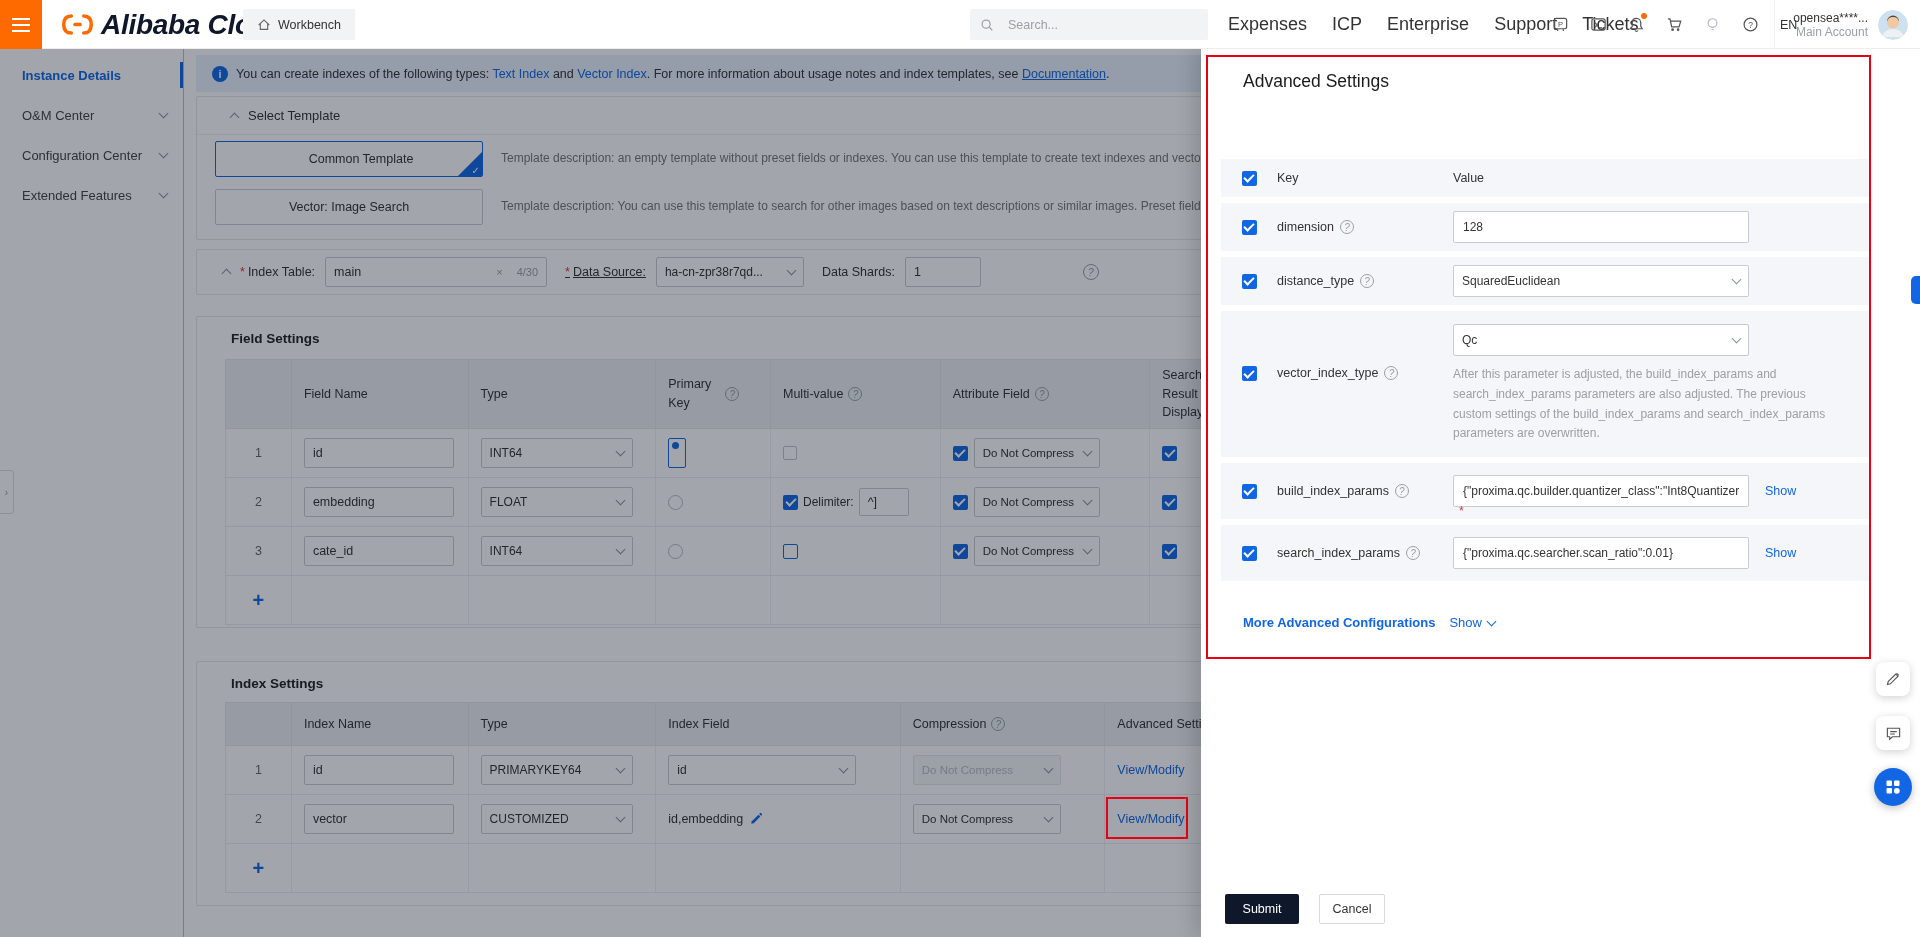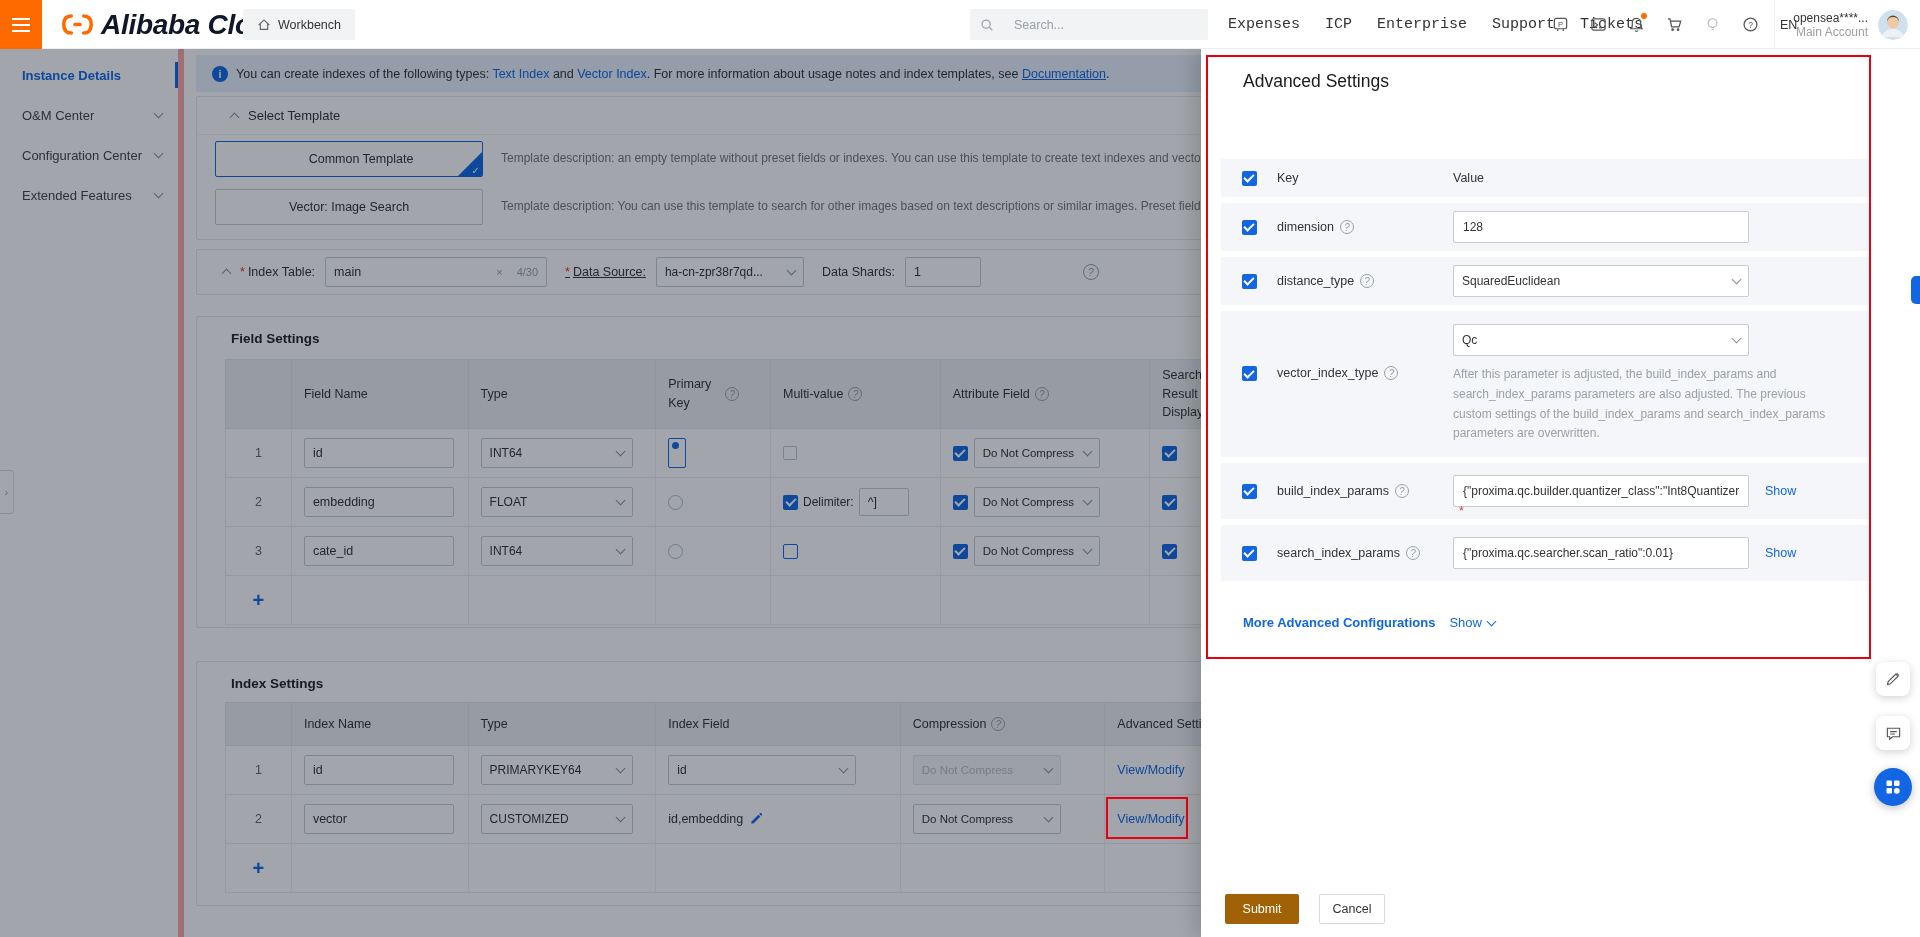--- a/index.html
+++ b/index.html
@@ -44,44 +44,44 @@
   .burger { position:absolute; left:0; top:0; width:42px; height:49px; background:#FF6A00;
         display:flex; flex-direction:column; gap:4px; justify-content:center; align-items:center; }
   .burger i { width:18px; height:2px; background:#fff; }
   .logo { position:absolute; left:62px; top:0; height:49px; display:flex; align-items:center; gap:8px; }
   .logo-text { font-size:28px; font-weight:bold; color:#0f172a; letter-spacing:-0.3px;font-style:italic; }
   .workbench { position:absolute; left:243px; top:9px; height:31px; background:#f2f3f5;
         border-radius:2px; display:flex; align-items:center; gap:7px; padding:0 14px;
         font-size:12.5px; color:#333; }
   .searchbox { position:absolute; left:970px; top:9px; width:238px; height:31px;
         background:#f2f3f5; border-radius:2px; display:flex; align-items:center;
-        gap:20px; padding:0 10px; }
+        gap:14px; padding:0 10px; }
   .searchbox input { border:none; outline:none; background:transparent; font-size:12.5px;
         color:#555; width:180px; font-family:"Liberation Sans",sans-serif; }
   .searchbox input::placeholder { color:#9aa0a6; }
   .topnav { position:absolute; left:1228px; top:0; height:49px; display:flex;
-        align-items:center; gap:25px; font-size:15px; color:#333;font-family:Liberation Mono, monospace; }
+        align-items:center; gap:25px; font-size:18px; color:#333; }
   .topicons { position:absolute; left:1552px; top:0; height:49px; display:flex;
         align-items:center; gap:21px; color:#555; }
   .icon16 { width:17px; height:17px; display:inline-flex; }
   .bellwrap { position:relative; display:inline-flex; }
   .belldot { position:absolute; right:-2px; top:-3px; width:6px; height:6px;
         border-radius:50%; background:#FF6A00; }
   .lang { font-size:12.5px; color:#333; }
   .account { position:absolute; right:52px; top:0; height:49px; display:flex;
         flex-direction:column; justify-content:center; align-items:flex-end;
         padding-left:18px; border-left:1px solid #f0f0f0; }
   .acc-name { font-size:12px; color:#333; }
   .acc-type { font-size:12px; color:#9aa0a6; }
   .avatar { position:absolute; right:12px; top:10px; width:30px; height:30px;
         border-radius:50%; overflow:hidden; }
 
   
   .sidebar { position:absolute; left:0; top:49px; width:184px; bottom:0; background:#fff;
-        z-index:10; border-right:6px solid #fca5a5; padding-top:6px; }
+        z-index:10; border-right:1px solid #fca5a5; padding-top:6px; }
   .side-item { height:40px; display:flex; align-items:center; justify-content:space-between;
         padding:0 16px 0 22px; font-size:13px; color:#444; position:relative; cursor:pointer; }
   .side-item.active { color:#1266E3; font-weight:bold; }
   .side-item.active::after { content:""; position:absolute; right:0; top:7px;
         width:3px; height:26px; background:#1266E3; }
   .left-tab { position:absolute; left:0; top:470px; width:14px; height:44px; background:#fff;
         border:1px solid #ddd; border-left:none; border-radius:0 4px 4px 0; z-index:12;
         display:flex; align-items:center; justify-content:center; color:#999; font-size:10px; }
 
   
@@ -153,21 +153,21 @@
   .p-select { width:296px; height:32px; }
   .p-desc { width:390px; font-size:12px; color:#9aa0a6; line-height:1.65; margin-top:9px; }
   .show-link { margin-left:16px; font-size:12.5px; }
   .red-star { position:absolute; color:#e0342f; font-size:12px; }
   .p-more { margin-top:28px; padding-left:22px; display:flex; align-items:center; gap:14px; }
   .p-more .main-link { font-weight:bold; font-size:13px; }
   .p-actions { position:absolute; left:24px; top:845px; display:flex; gap:20px; }
   .btn { height:30px; border-radius:2px; font-size:12.5px; display:inline-flex;
         align-items:center; justify-content:center; cursor:pointer;
         font-family:"Liberation Sans",sans-serif; }
-  .btn.primary { background:#a16207; color:#fff; border:none; width:74px; }
+  .btn.primary { background:#0f172a; color:#fff; border:none; width:74px; }
   .btn.ghost { background:#fff; color:#333; border:1px solid #d9d9d9; width:66px; }
 
   
   .red-rect { position:absolute; left:1206px; top:55px; width:665px; height:604px;
         border:2px solid #E60012; z-index:56; pointer-events:none; }
   .red-vm { position:absolute; left:1106px; top:797px; width:82px; height:42px;
         border:2px solid #E60012; z-index:45; pointer-events:none; }
 
   
   .float-btn { position:absolute; width:34px; height:34px; background:#fff; border-radius:8px;

